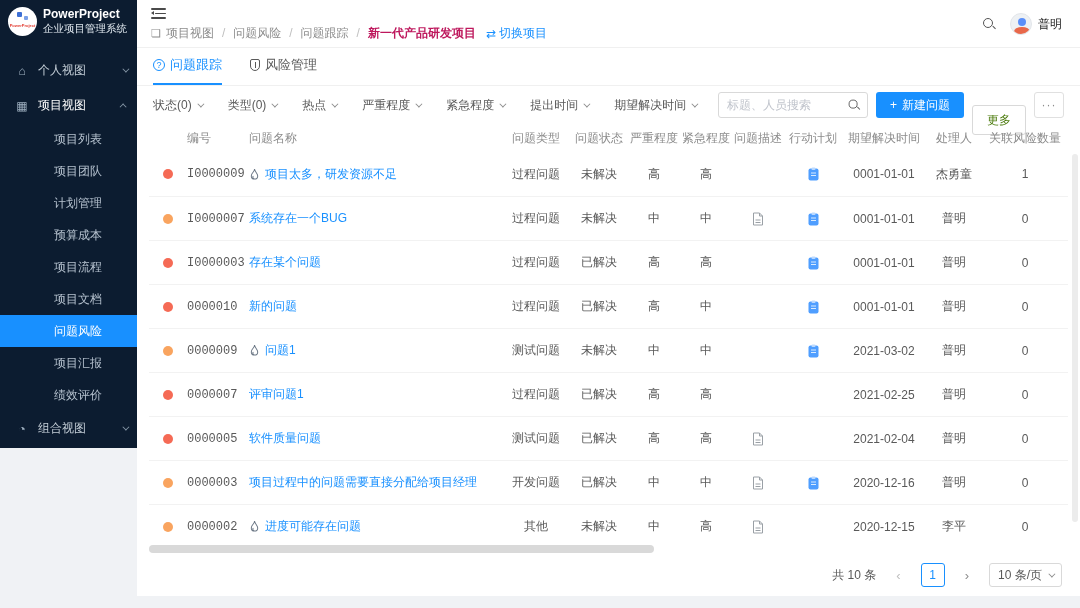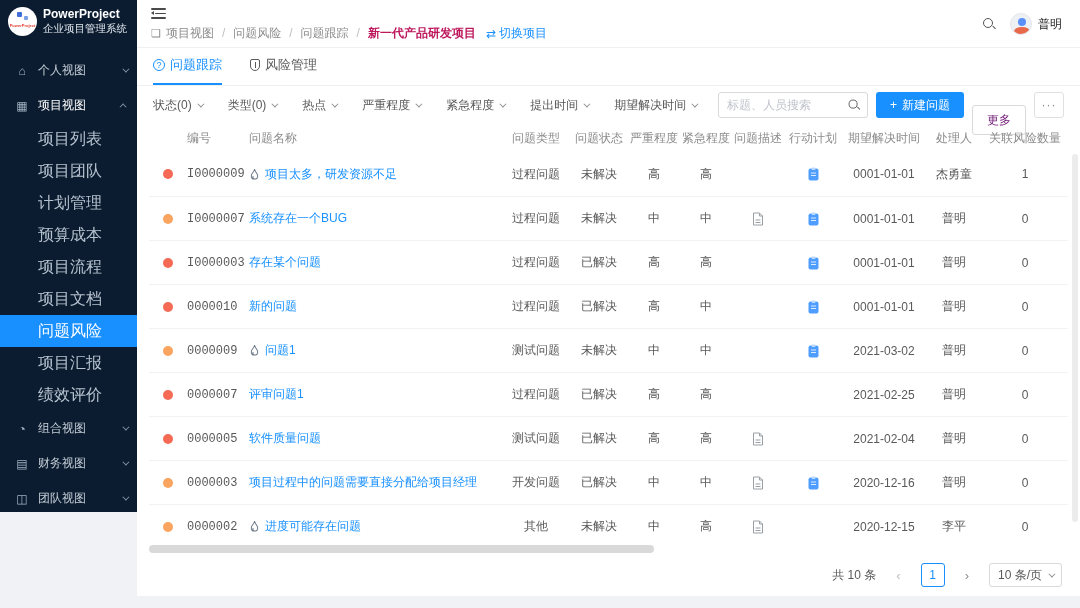--- a/index.html
+++ b/index.html
@@ -1,38 +1,38 @@
 <!DOCTYPE html>
 <html style="--accent: #1890ff; --dot-red: #f56a55; --dot-orange: #f9a45f; --sidebar-bg: #0c1c30;"><head>
 <meta charset="utf-8">
 <style>
   * { margin:0; padding:0; box-sizing:border-box; }
   html,body { width:1080px; height:608px; overflow:hidden; }
   body { font-family:"Liberation Sans", sans-serif; font-size:12px; color:#262626; background:#f0f2f5; }
   .app { position:relative; width:1080px; height:608px; display:flex; }
 
   
-  .sidebar { width:137px; min-width:137px; height:512px; background:var(--sidebar-bg); color:#b6c2cf; overflow:hidden; }
+  .sidebar { width:137px; min-width:137px; height:448px; background:var(--sidebar-bg); color:#b6c2cf; overflow:hidden; }
   .brand { display:flex; align-items:center; gap:6px; padding:7px 6px 7px 8px; }
   .logo-circle { width:29px; height:29px; min-width:29px; border-radius:50%; background:#fff; position:relative; overflow:hidden; }
   .logo-circle .lg-a { position:absolute; left:9px; top:5px; width:5px; height:5px; background:#3d6fd4; border-radius:1px; }
   .logo-circle .lg-b { position:absolute; left:16px; top:9px; width:4px; height:4px; background:#7aa0e8; border-radius:1px; }
   .logo-circle .lg-t { position:absolute; left:0; right:0; top:16px; text-align:center; font-size:4px; color:#e23b30; font-weight:bold; }
   .brand-text { line-height:1.25; }
   .brand-name { color:#fff; font-size:12px; font-weight:bold; }
   .brand-sub { color:#dfe7ee; font-size:10.5px; white-space:nowrap; }
   .menu { margin-top:10px; }
   .m-group { height:35px; display:flex; align-items:center; padding:0 10px 0 14px; cursor:pointer; }
   .g-icon { width:16px; text-align:center; font-size:12px; color:#9fb0c0; margin-right:8px; }
   .g-label { flex:1; font-size:12px; color:#c3cdd6; }
   .m-group.open .g-label { color:#fff; }
   .chev { display:inline-block; width:5px; height:5px; border-right:1px solid #8696a6; border-bottom:1px solid #8696a6; }
   .chev-down { transform:rotate(45deg) translateY(-2px); }
   .chev-up { transform:rotate(-135deg) translateY(-2px); }
-  .m-sub { height:32px; display:flex; align-items:center; padding-left:38px; font-size:16px; color:#b6c2cf; cursor:pointer; }
+  .m-sub { height:32px; display:flex; align-items:center; padding-left:54px; font-size:12px; color:#b6c2cf; cursor:pointer; }
   .m-sub.active { background:var(--accent); color:#fff; }
 
   
   .main { flex:1; display:flex; flex-direction:column; background:#f0f2f5; min-width:0; }
   .topbar { background:#fff; height:48px; border-bottom:1px solid #f0f0f0; position:relative; padding:6px 16px 0 14px; }
   .fold-icon { width:15px; height:11px; position:relative; cursor:pointer; margin-top:2px; }
   .fold-icon i { position:absolute; left:0; right:0; height:1.6px; background:#4a4a4a; border-radius:1px; }
   .fold-icon i:nth-child(1){top:0;} .fold-icon i:nth-child(2){top:4.5px; left:4px;} .fold-icon i:nth-child(3){top:9px;}
   .fold-icon:after { content:""; position:absolute; left:0; top:3px; border-top:2.5px solid transparent; border-bottom:2.5px solid transparent; border-right:3px solid #4a4a4a; }
   .breadcrumb { display:flex; align-items:center; margin-top:6px; color:#8c8c8c; white-space:nowrap; }
@@ -67,21 +67,21 @@
   .filters { display:flex; align-items:center; gap:26px; flex:1; }
   .filter-item { display:inline-flex; align-items:center; gap:5px; color:#595959; cursor:pointer; white-space:nowrap; }
   .filter-item .chev { border-color:#8c8c8c; }
   .toolbar { display:flex; align-items:center; gap:8px; }
   .search-box { position:relative; width:150px; height:26px; }
   .search-box input { width:100%; height:100%; border:1px solid #d9d9d9; border-radius:3px; padding:0 26px 0 8px; font-size:12px; color:#595959; outline:none; font-family:"Liberation Sans", sans-serif; }
   .search-box input::placeholder { color:#c0c4cc; }
   .search-box .mag { position:absolute; right:7px; top:6px; transform:scale(.9); }
   .btn { height:26px; border-radius:3px; display:inline-flex; align-items:center; justify-content:center; cursor:pointer; font-size:12px; }
   .btn-primary { background:var(--accent); color:#fff; padding:0 14px; gap:5px; border:none; }
-  .btn-plain { background:#fff; color:#701a75; border:1px solid #d9d9d9; padding:14px 14px;margin-top:30px; }
+  .btn-plain { background:#fff; color:#4d7c0f; border:1px solid #d9d9d9; padding:14px 14px;margin-top:30px; }
   .btn-ellipsis { background:#fff; color:#8c8c8c; border:1px solid #e0e0e0; width:30px; letter-spacing:1px; }
 
   
   .tablewrap { position:relative; padding:0 12px; flex:1; min-height:0; }
   .thead { display:flex; align-items:center; height:28px; color:#8c8c8c; }
   .trow { display:flex; align-items:center; height:44px; border-top:1px solid #f2f2f2; cursor:pointer; }
   .trow:first-child { border-top:none; }
   .cell { white-space:nowrap; overflow:hidden; text-overflow:ellipsis; color:#595959; }
   .col-dot {width:38px; display:flex; justify-content:center;}
   .col-id {width:62px; text-align:left;font-family:Liberation Mono, monospace;}

